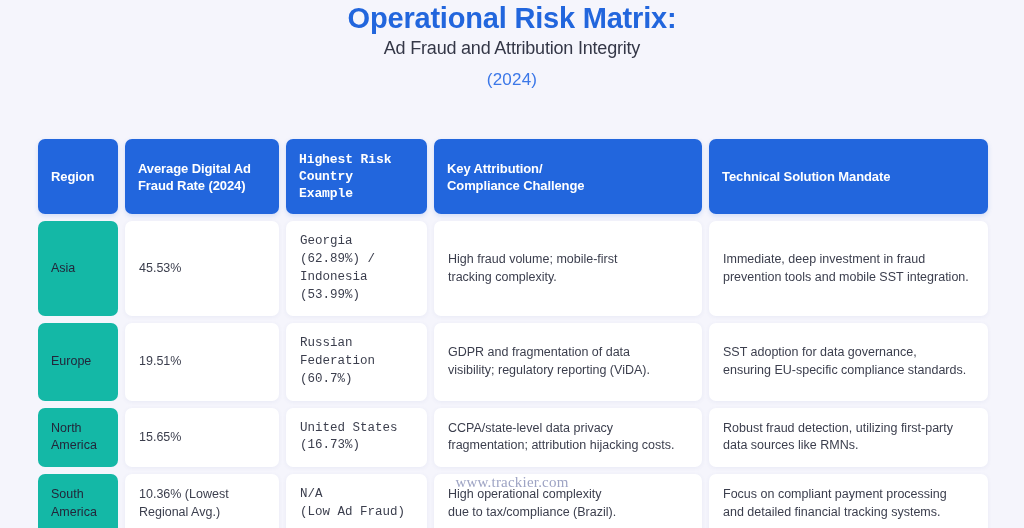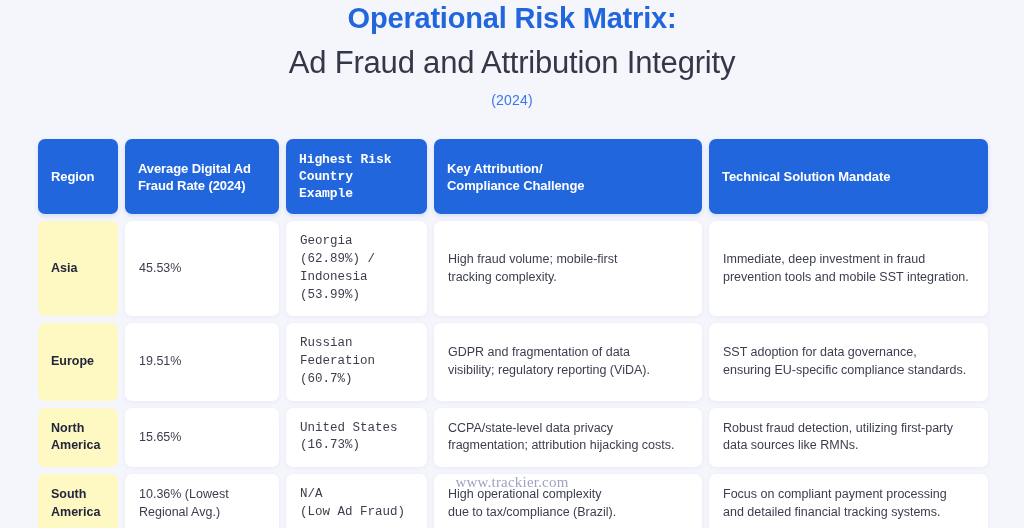--- a/index.html
+++ b/index.html
@@ -23,29 +23,29 @@
     text-align: center;
   }
   .title-main {
     font-size: 29px;
     font-weight: bold;
     color: #2266dd;
     letter-spacing: -0.2px;
     line-height: 1.28;
   }
   .title-sub {
-    font-size: 31px;
+    font-size: 18px;
     font-weight: 400;
     color: #343747;
     letter-spacing: -0.2px;
     line-height: 1.3;
-    margin-top: 6px;
+    margin-top: 0;
   }
   .title-year {
-    font-size: 14px;
+    font-size: 17px;
     font-weight: 400;
     color: #3b77e8;
     margin-top: 9px;
     letter-spacing: 0.2px;
   }
 
   
   .matrix {
     position: absolute;
     left: 38px;
@@ -89,22 +89,22 @@
     line-height: 1.42;
     color: #3b3e4d;
     padding: 12px 14px;
     min-height: 52px;
     display: flex;
     align-items: center;
     box-shadow: 0 1px 4px rgba(70,80,160,0.07);
   }
 
   .data-row .cell.region {
-    background: #fef9c3;
-    font-weight: bold;
+    background: #14b8a6;
+    font-weight: normal;
     color: #23263a;
     font-size: 12.5px;
     box-shadow: none;
     padding-left: 13px;
     padding-right: 10px;
   }
 
   .row-tall .cell { min-height: 56px; }
 
   .cell span { display: block; }

